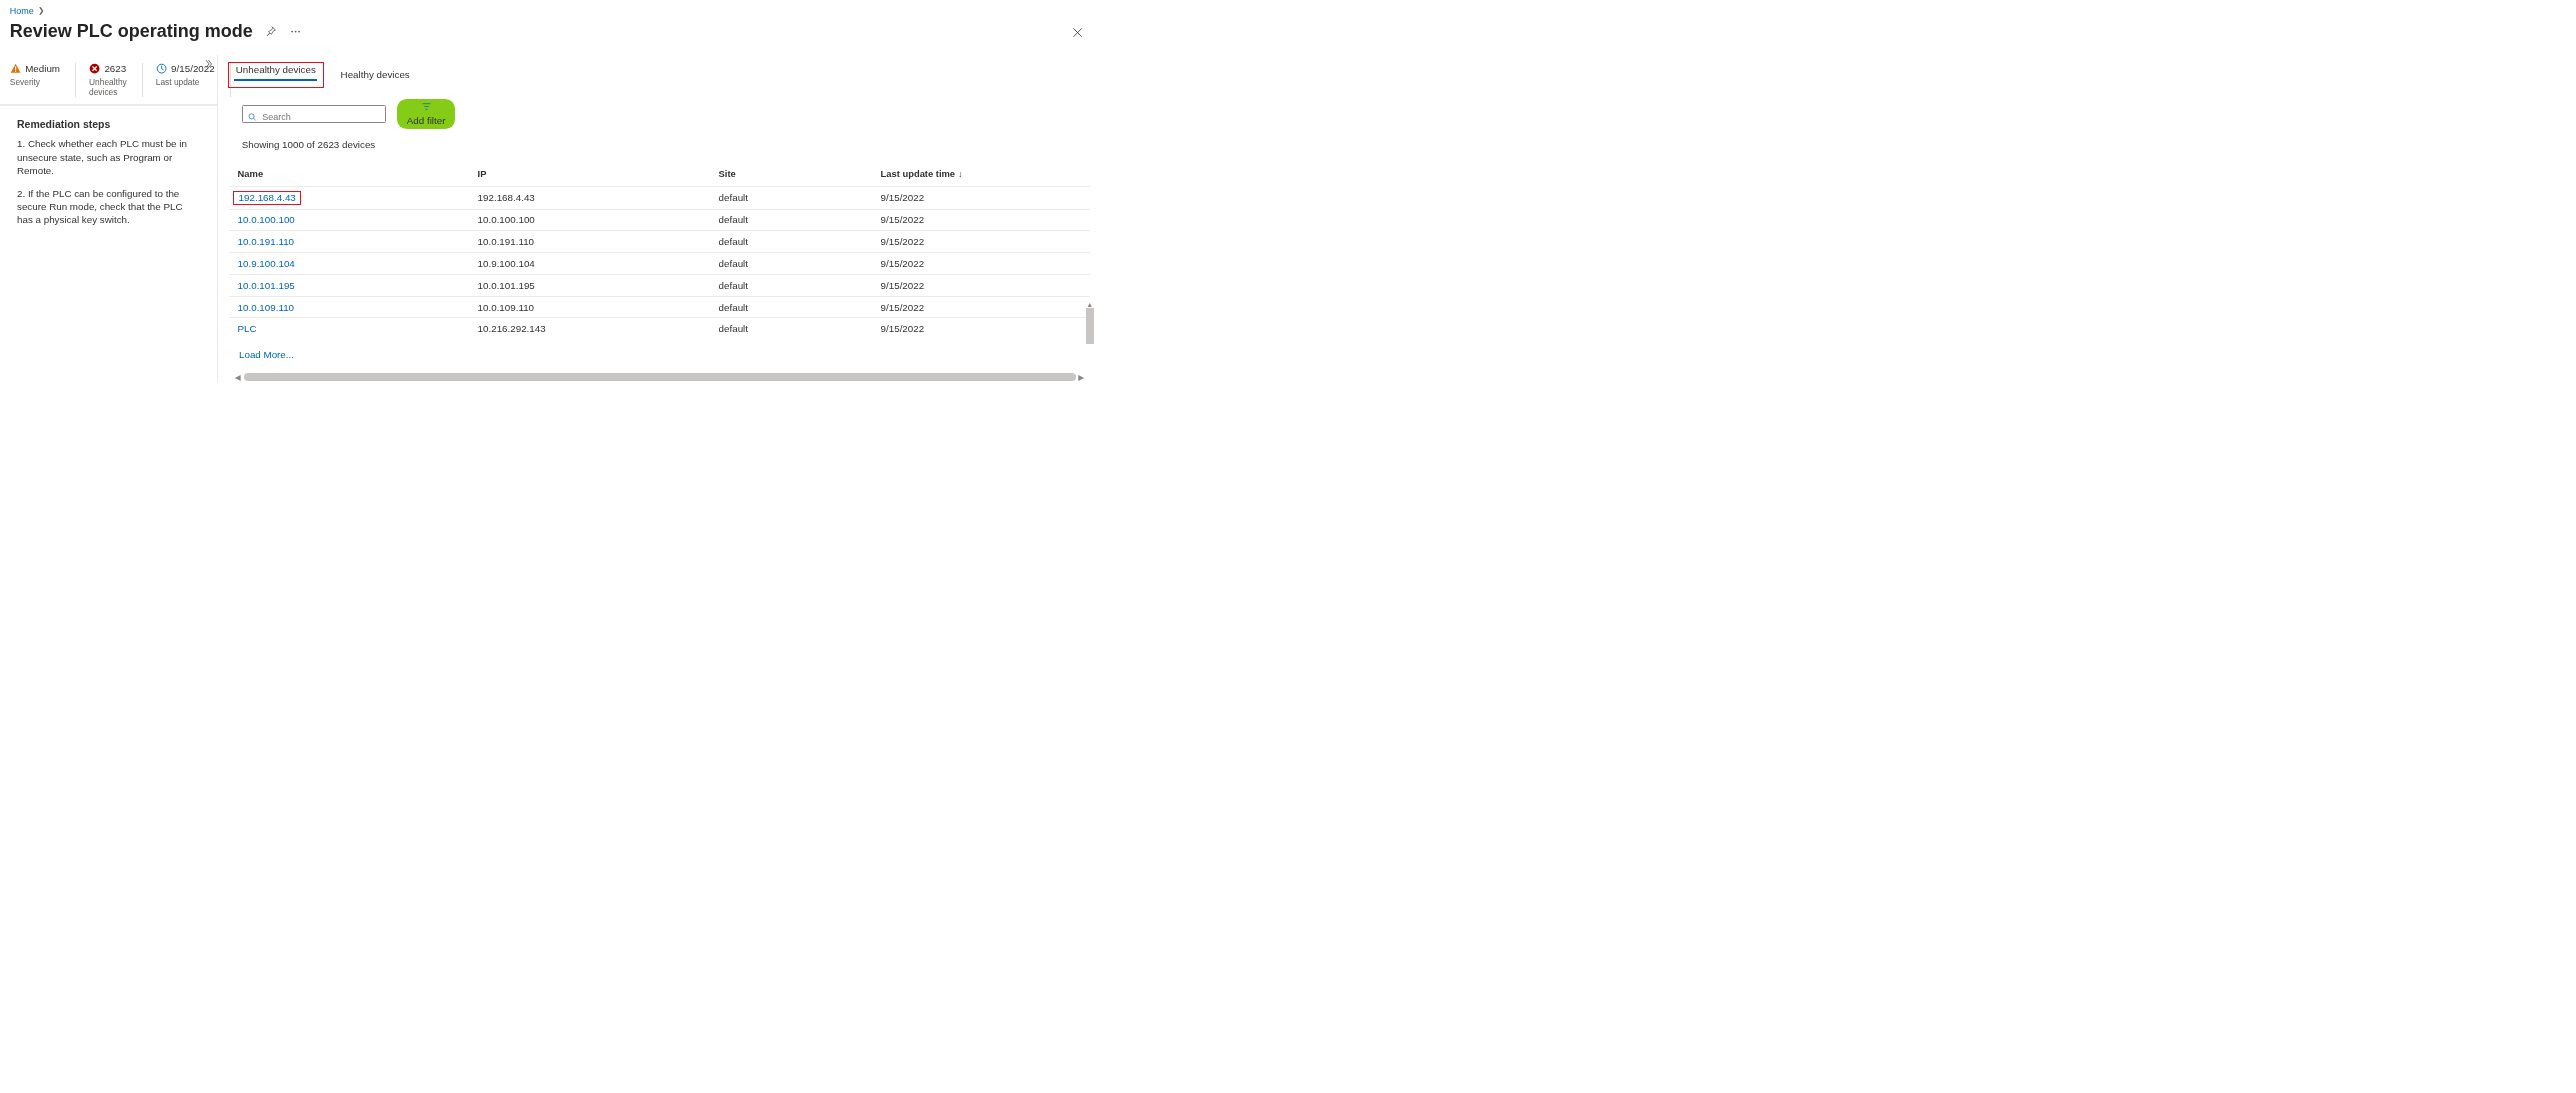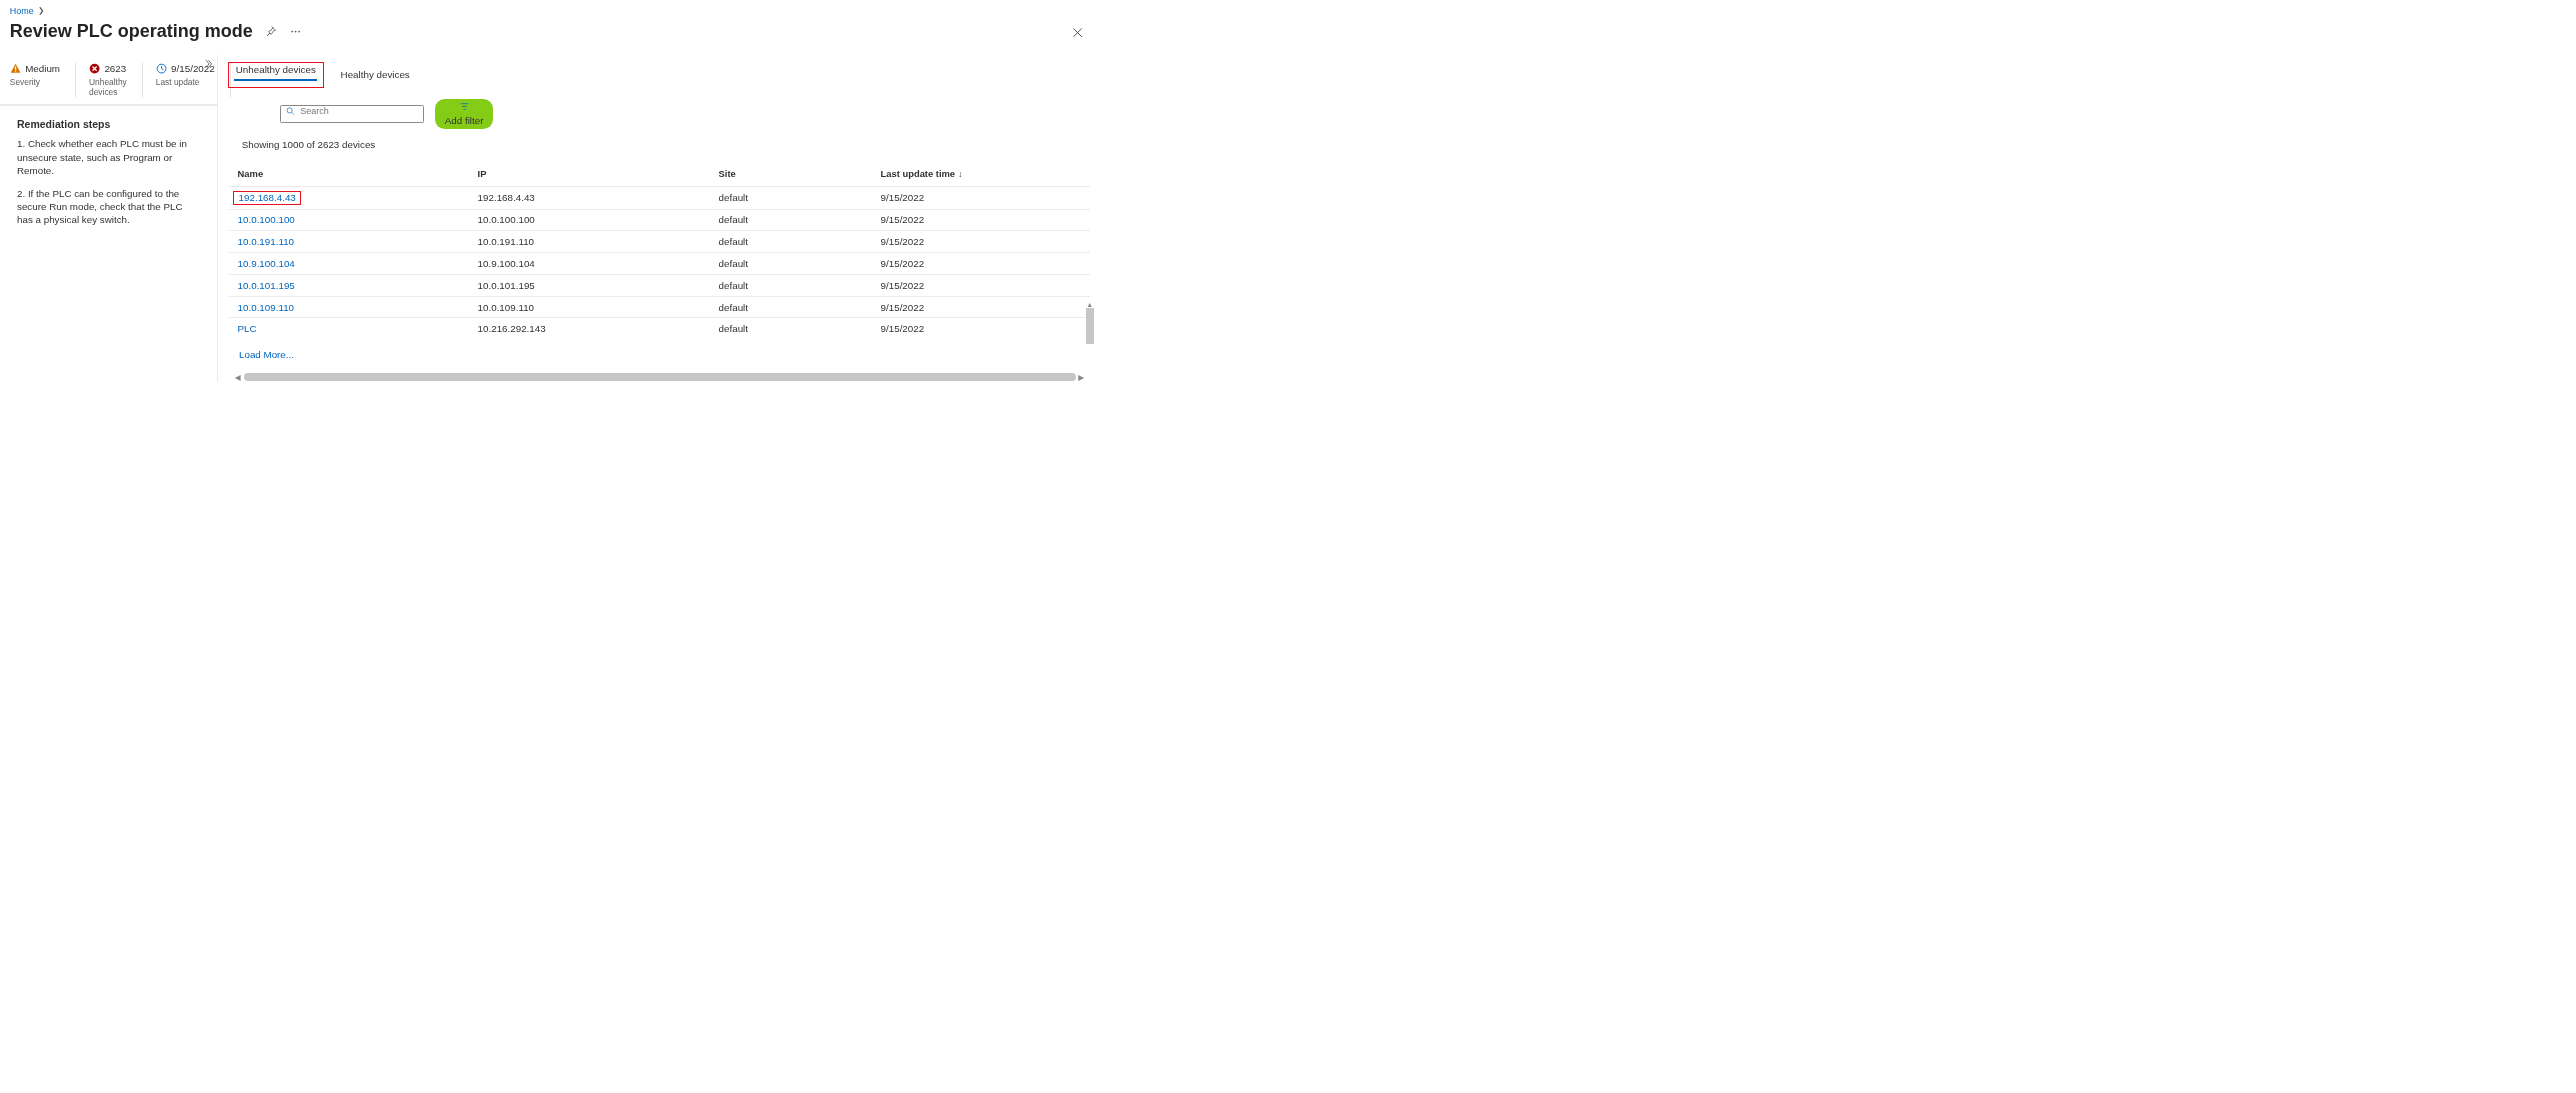--- a/index.html
+++ b/index.html
@@ -50,21 +50,21 @@
   .divider { height:0.7px; background:#edebe9; }
 
   
   .tabs { display:flex; gap:15.4px; padding-left:4.2px; margin-bottom:12.6px; }
   .tab { font-size:9.8px; color:#323130; padding:4.2px 1.4px 7px; cursor:pointer; position:relative; }
   .tab.active::after { content:""; position:absolute; left:0; right:0; bottom:1.4px; height:2.1px; background:#0064bf; }
   .tab-highlight { border:1px solid #e81123; padding:1.4px 5.6px; margin:-2.8px 0 -1.4px -5.6px; }
 
   
   .filter-row { display:flex; gap:11.2px; align-items:center; padding-left:12.6px; margin-bottom:9.8px; }
-  .search { display:flex; align-items:flex-start; border:0.7px solid #8a8886; border-radius:1.4px; width:144px; height:18px; padding:0 5.6px; gap:5.6px;margin-left:38px; }
+  .search { display:flex; align-items:flex-end; border:0.7px solid #8a8886; border-radius:1.4px; width:144px; height:18px; padding:0 5.6px; gap:5.6px; }
   .search svg { width:9.8px; height:9.8px; color:#0064bf; }
   .search input { border:none; outline:none; font-size:9px; flex:1; background:transparent; }
   .pill { display:inline-flex; align-items:center; gap:4.2px; background:#84cc16; border-radius:9.8px; padding:2.8px 9.8px; cursor:pointer; font-size:9.8px;flex-direction:column; }
   .pill svg { width:9px; height:9px; color:#0064bf; }
 
   .count-line { font-size:9.8px; padding-left:12.6px; margin-bottom:12.6px; }
 
   
   .grid-wrap { padding: 0 4.2px 0 0; position:relative; }
   .grid { width:100%; }

